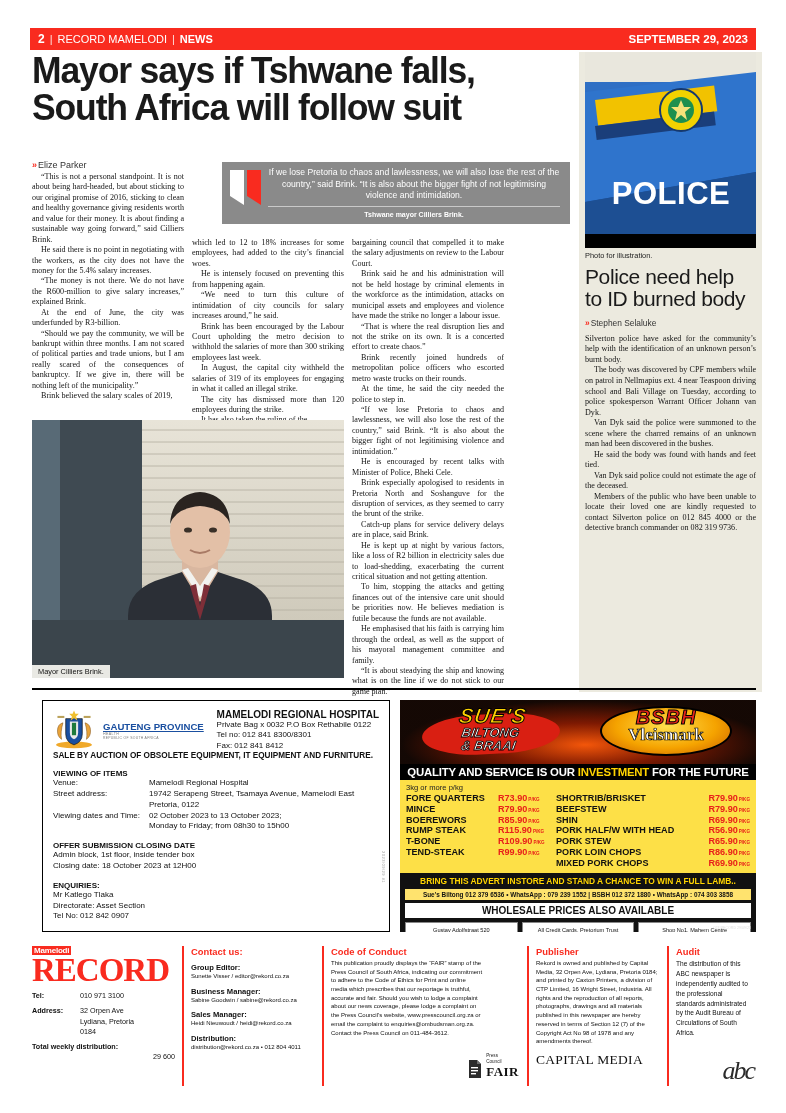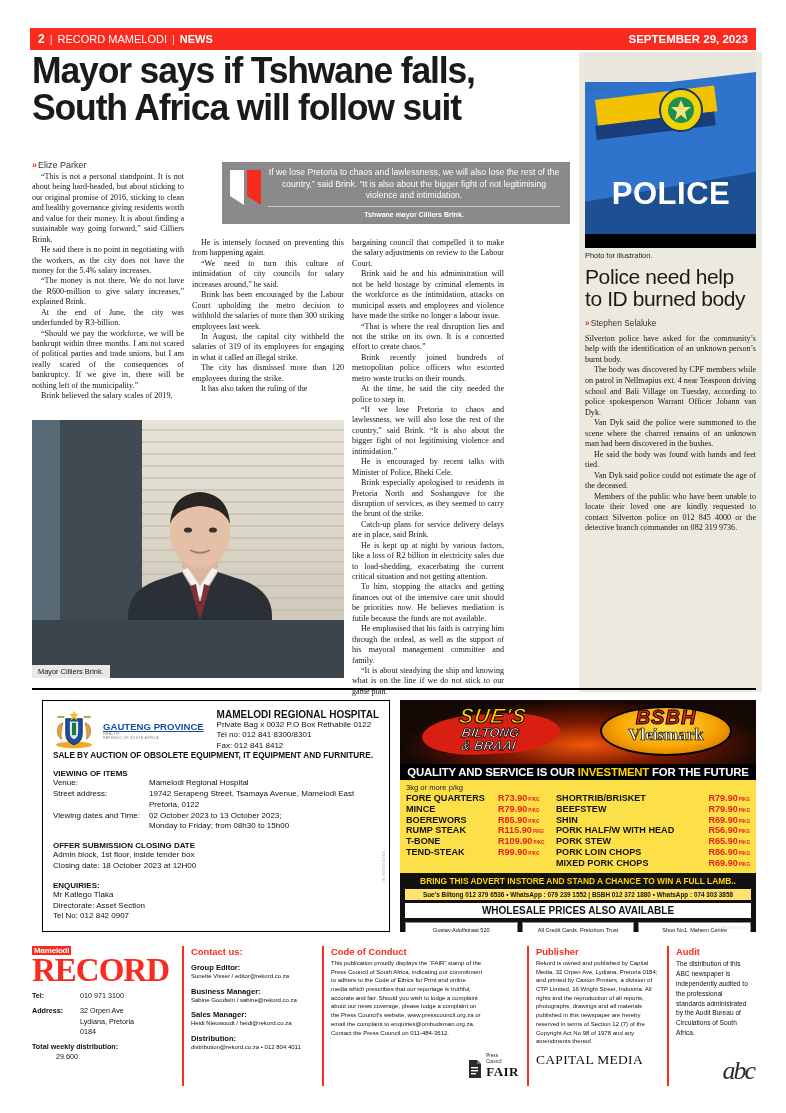--- a/index.html
+++ b/index.html
@@ -257,24 +257,25 @@
       <p>If we lose Pretoria to chaos and lawlessness, we will also lose the rest of the country,” said Brink. “It is also about the bigger fight of not legitimising violence and intimidation.</p>
       <div class="quoteattr">Tshwane mayor Cilliers Brink.</div>
     </div>
   </div>
 
   <div class="col c1" id="col1">
       <p>“This is not a personal standpoint. It is not about being hard-headed, but about sticking to our original promise of 2016, sticking to clean and healthy governance giving residents worth and value for their money. It is about finding a sustainable way going forward,” said Cilliers Brink.</p>
       <p>He said there is no point in negotiating with the workers, as the city does not have the money for the 5.4% salary increases.</p>
       <p>“The money is not there. We do not have the R600-million to give salary increases,” explained Brink.</p>
       <p>At the end of June, the city was underfunded by R3-billion.</p>
-      <p>“Should we pay the workforce, we will be bankrupt within three months. I am not scared of political parties and trade unions, but I am really scared of the consequences of bankruptcy. If we give in, there will be nothing left of the municipality.”</p>
+      <p>“Should we pay the community, we will be bankrupt within three months. I am not scared of political parties and trade unions, but I am really scared of the consequences of bankruptcy. If we give in, there will be nothing left of the municipality.”</p>
       <p>Brink believed the salary scales of 2019,</p>
     </div>
   <div class="col c2" id="col2">
+      <p class="noindent">which led to 12 to 18% increases for some employees, had added to the city’s financial woes.</p>
       <p>He is intensely focused on preventing this from happening again.</p>
       <p>“We need to turn this culture of intimidation of city councils for salary increases around,” he said.</p>
       <p>Brink has been encouraged by the Labour Court upholding the metro decision to withhold the salaries of more than 300 striking employees last week.</p>
       <p>In August, the capital city withheld the salaries of 319 of its employees for engaging in what it called an illegal strike.</p>
       <p>The city has dismissed more than 120 employees during the strike.</p>
       <p>It has also taken the ruling of the</p>
     </div>
   <div class="col c3" id="col3">
       <p class="noindent">bargaining council that compelled it to make the salary adjustments on review to the Labour Court.</p>
       <p>Brink said he and his administration will not be held hostage by criminal elements in the workforce as the intimidation, attacks on municipal assets and employees and violence have made the strike no longer a labour issue.</p>
@@ -532,21 +533,21 @@
       </div>
       <div class="f1row">
         <span class="k">Address:</span>
         <span style="white-space:pre-line">32 Orpen Ave
 Lydiana, Pretoria
 0184</span>
       </div>
       <div class="f1row">
         <span style="font-weight:bold">Total weekly distribution:</span>
       </div>
-      <div class="ftxt" style="font-size:7.2px;padding-left:24px;">29 600</div>
+      <div class="ftxt" style="font-size:7.2px;padding-left:24px;text-align:right;">29 600</div>
     </div>
 
     <div class="fcol f2">
       <div class="fh">Contact us:</div>
       <div id="contactitems">
           <div class="fsub">Group Editor:</div>
           <div class="ftxt">Sunette Visser / editor@rekord.co.za</div>
           <div class="fsub">Business Manager:</div>
           <div class="ftxt">Sabine Goodwin / sabine@rekord.co.za</div>
           <div class="fsub">Sales Manager:</div>

